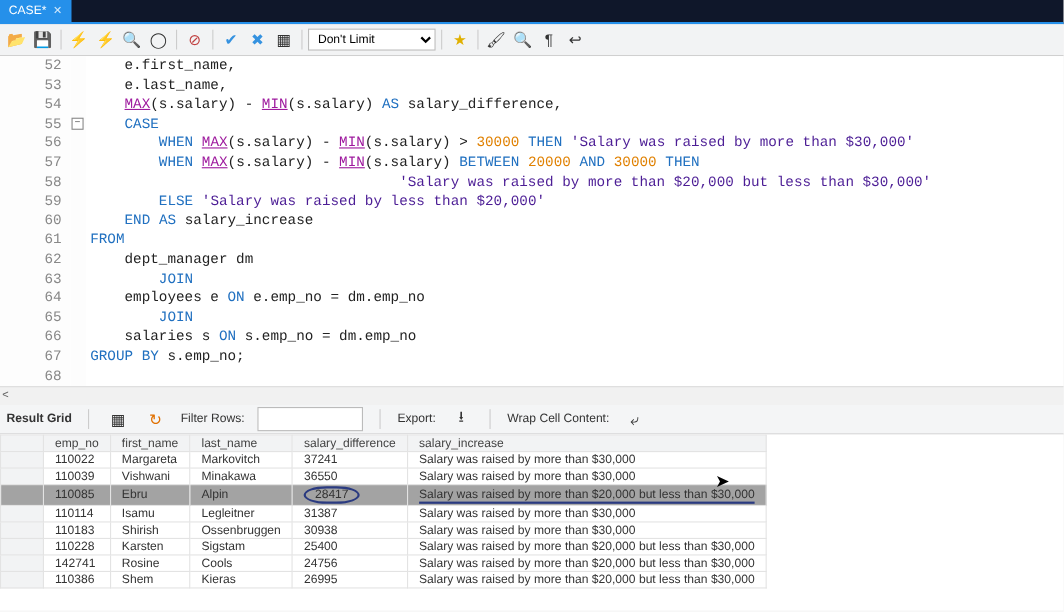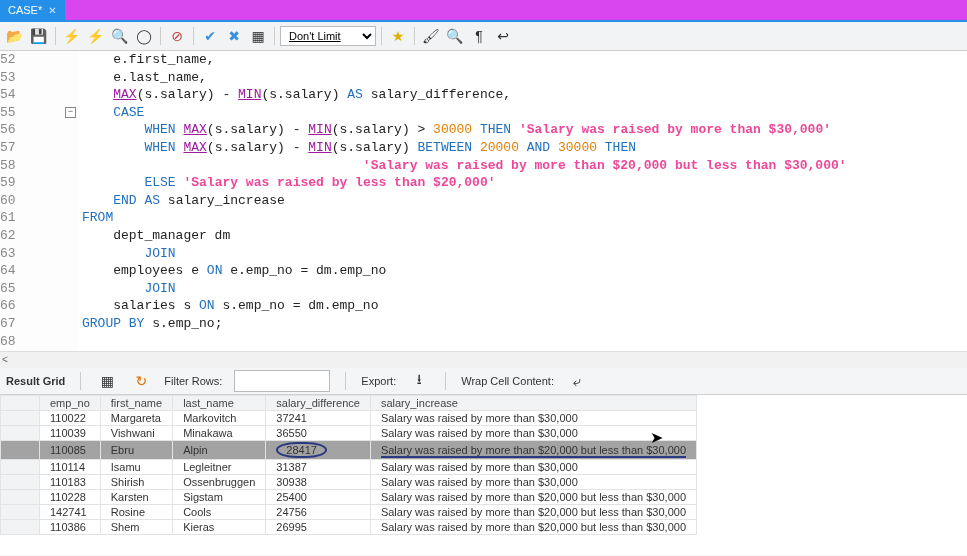--- a/index.html
+++ b/index.html
@@ -8,21 +8,21 @@
   font-family: "Segoe UI", Tahoma, sans-serif;
   font-size: 12px;
   background: #f5f5f5;
   color: #333;
   height: 100%;
   overflow: hidden;
 }
 
 .tab-bar {
   height: 20px;
-  background: #d946ef;
+  background: #0f172a;
   border-bottom: 2px solid #2590ea;
   display: flex;
   align-items: stretch;
 }
 .tab {
   background: #2590ea;
   color: #fff;
   padding: 2px 8px;
   display: flex;
   align-items: center;
@@ -57,37 +57,36 @@
   height: 18px;
   background: #ccc;
   margin: 0 3px;
 }
 .limit-select {
   height: 20px;
   font-size: 11px;
   border: 1px solid #bbb;
   background: #fff;
   padding: 0 4px;
-  width: 96px;
-  text-decoration: underline;
+  width: 116px;
 }
 
 .editor-area {
   display: flex;
   background: #fff;
   height: 300px;
   font-family: Consolas, "Courier New", monospace;
   font-size: 13px;
   line-height: 17.6px;
 }
 .gutter {
   width: 56px;
   background: #fdfdfd;
   color: #888;
-  text-align: left;
+  text-align: right;
   padding: 0 8px 0 0;
   user-select: none;
 }
 .gutter .ln { height: 17.6px; }
 .fold-col {
   width: 14px;
   background: #fdfdfd;
   position: relative;
 }
 .fold-box {
@@ -103,21 +102,21 @@
   color: #555;
 }
 .code {
   padding: 0 4px;
   white-space: pre;
 }
 .tok-id  { color: #222; }
 .tok-kw  { color: #2070c0; font-weight: 500; }
 .tok-fn  { color: #9e1a9e; text-decoration: underline; }
 .tok-num { color: #e08000; }
-.tok-str { color: #ec4899; font-weight: bold; }
+.tok-str { color: #4c1d95; }
 .scroll-track {
   height: 16px;
   background: #f1f1f1;
   border-top: 1px solid #ddd;
   position: relative;
 }
 .scroll-left {
   position: absolute; left: 2px; top: 2px; font-size: 10px; color: #666;
 }
 

